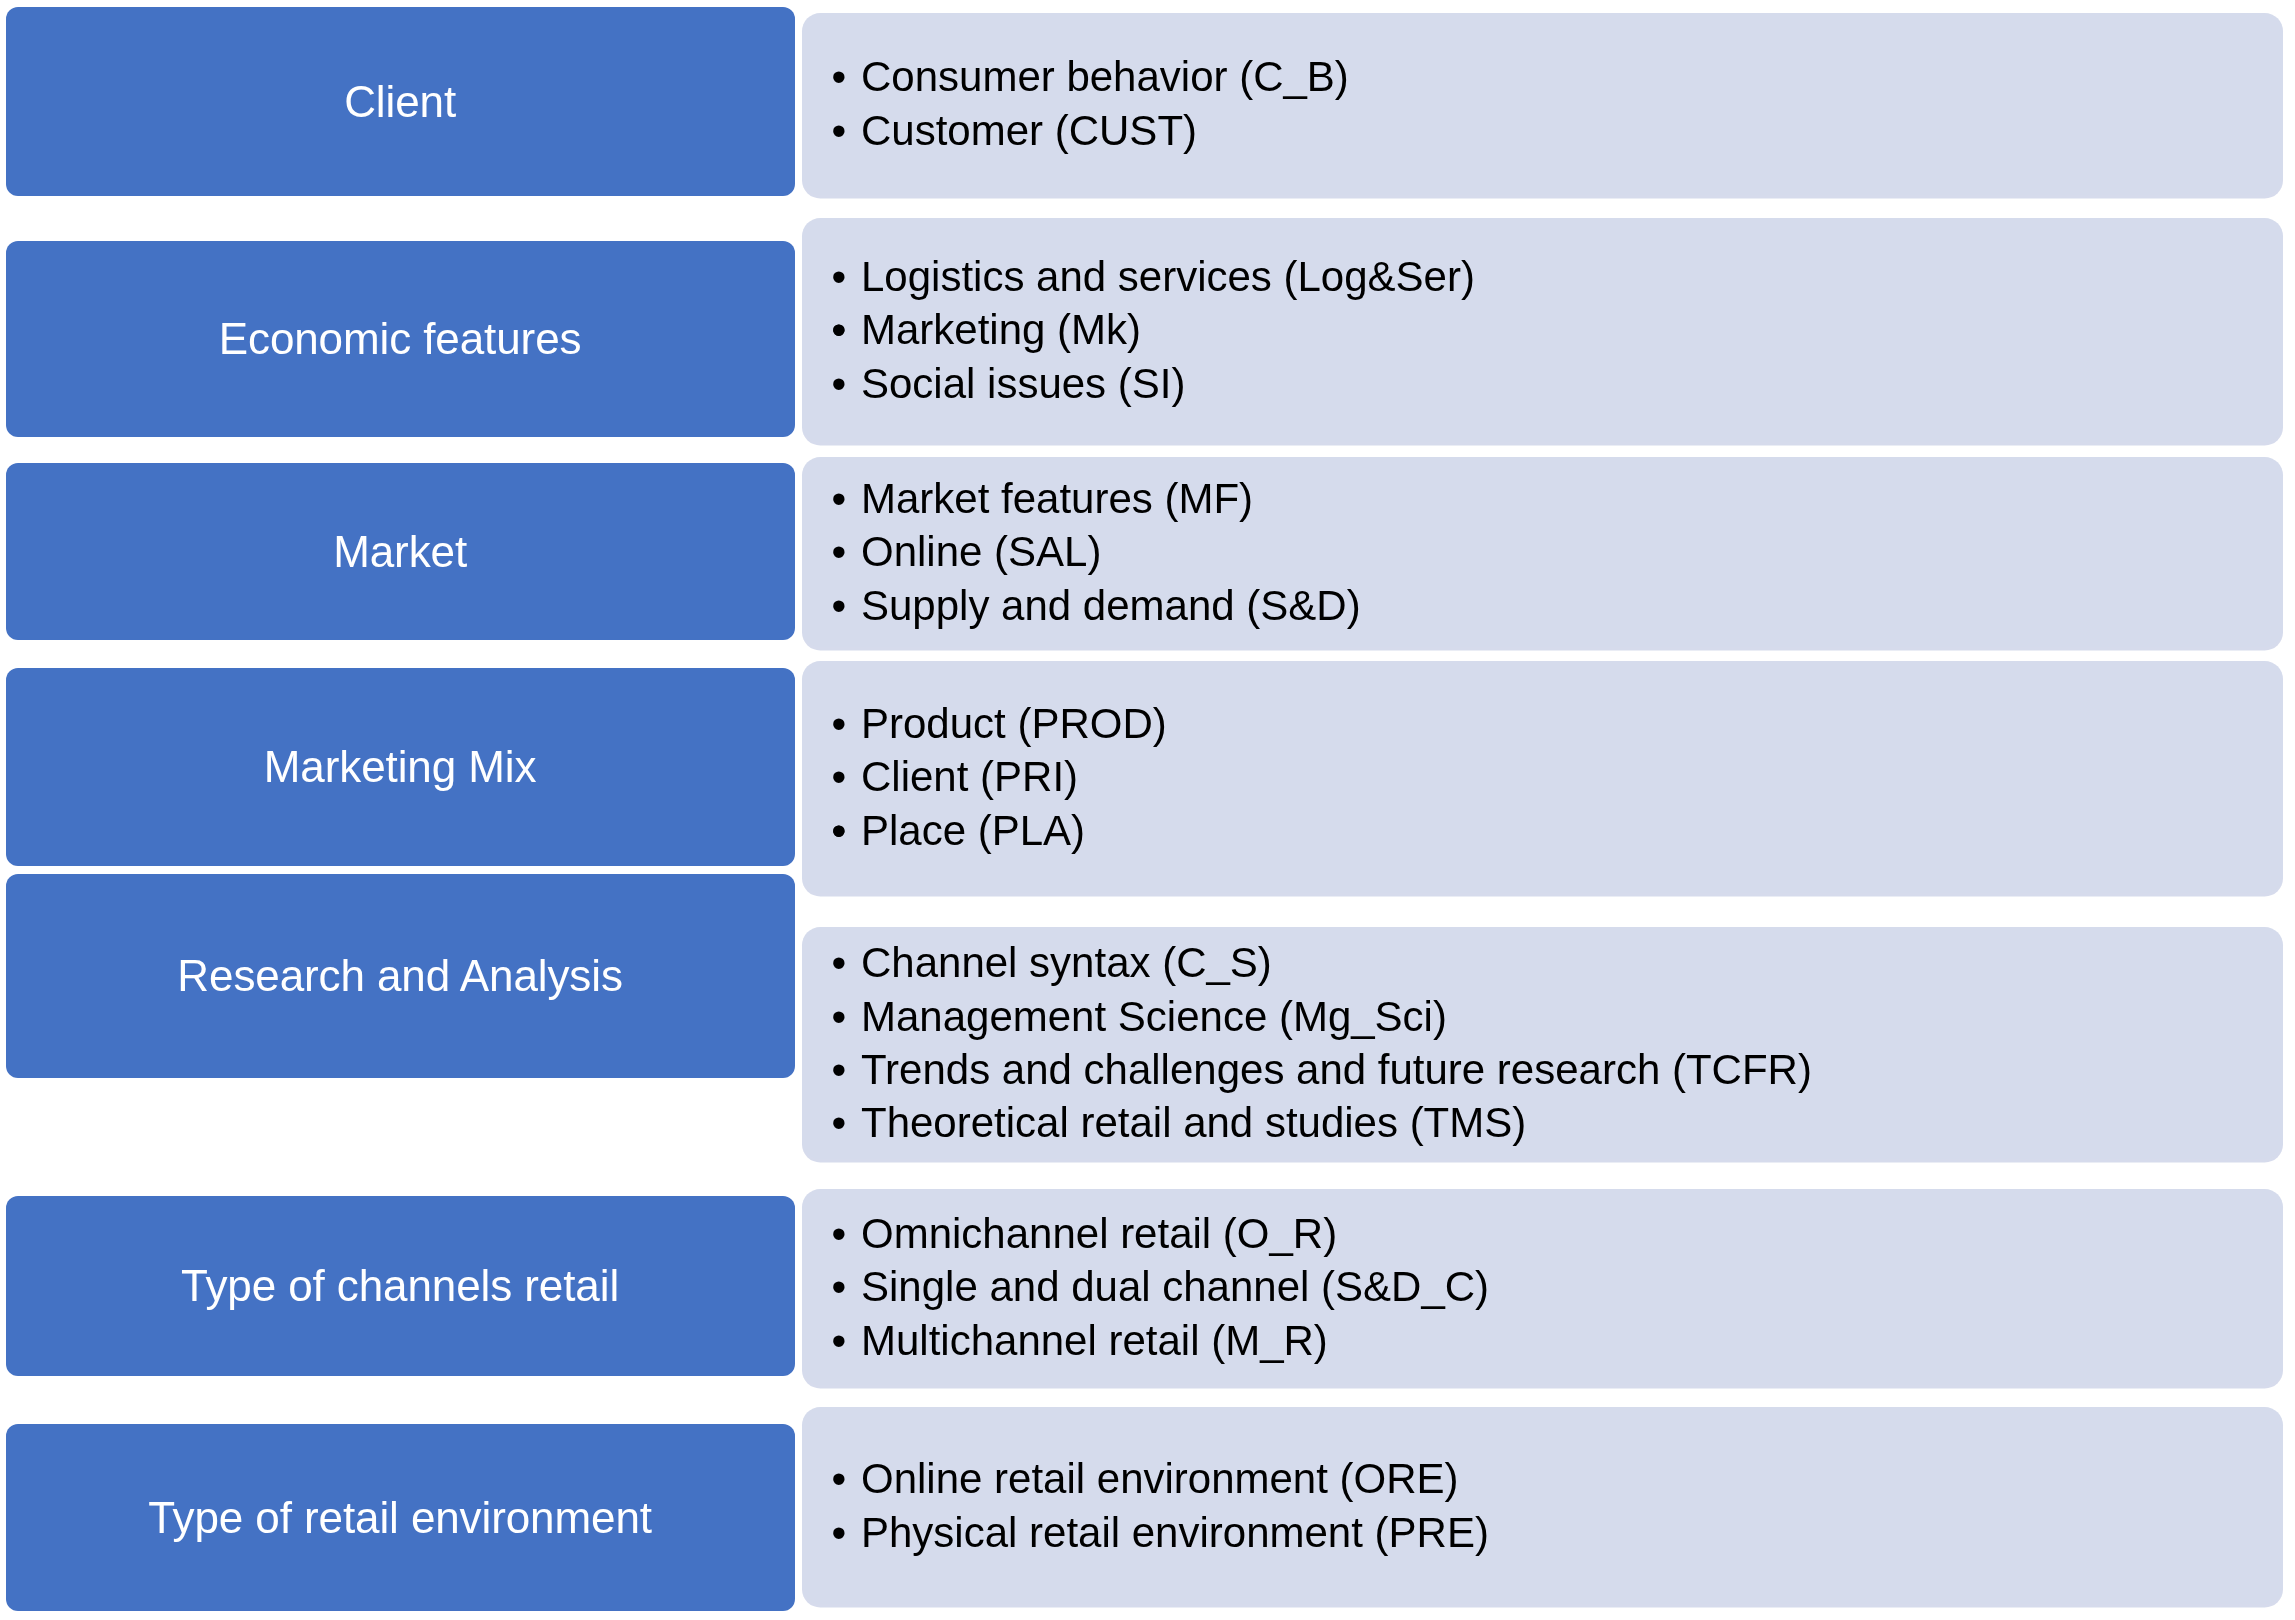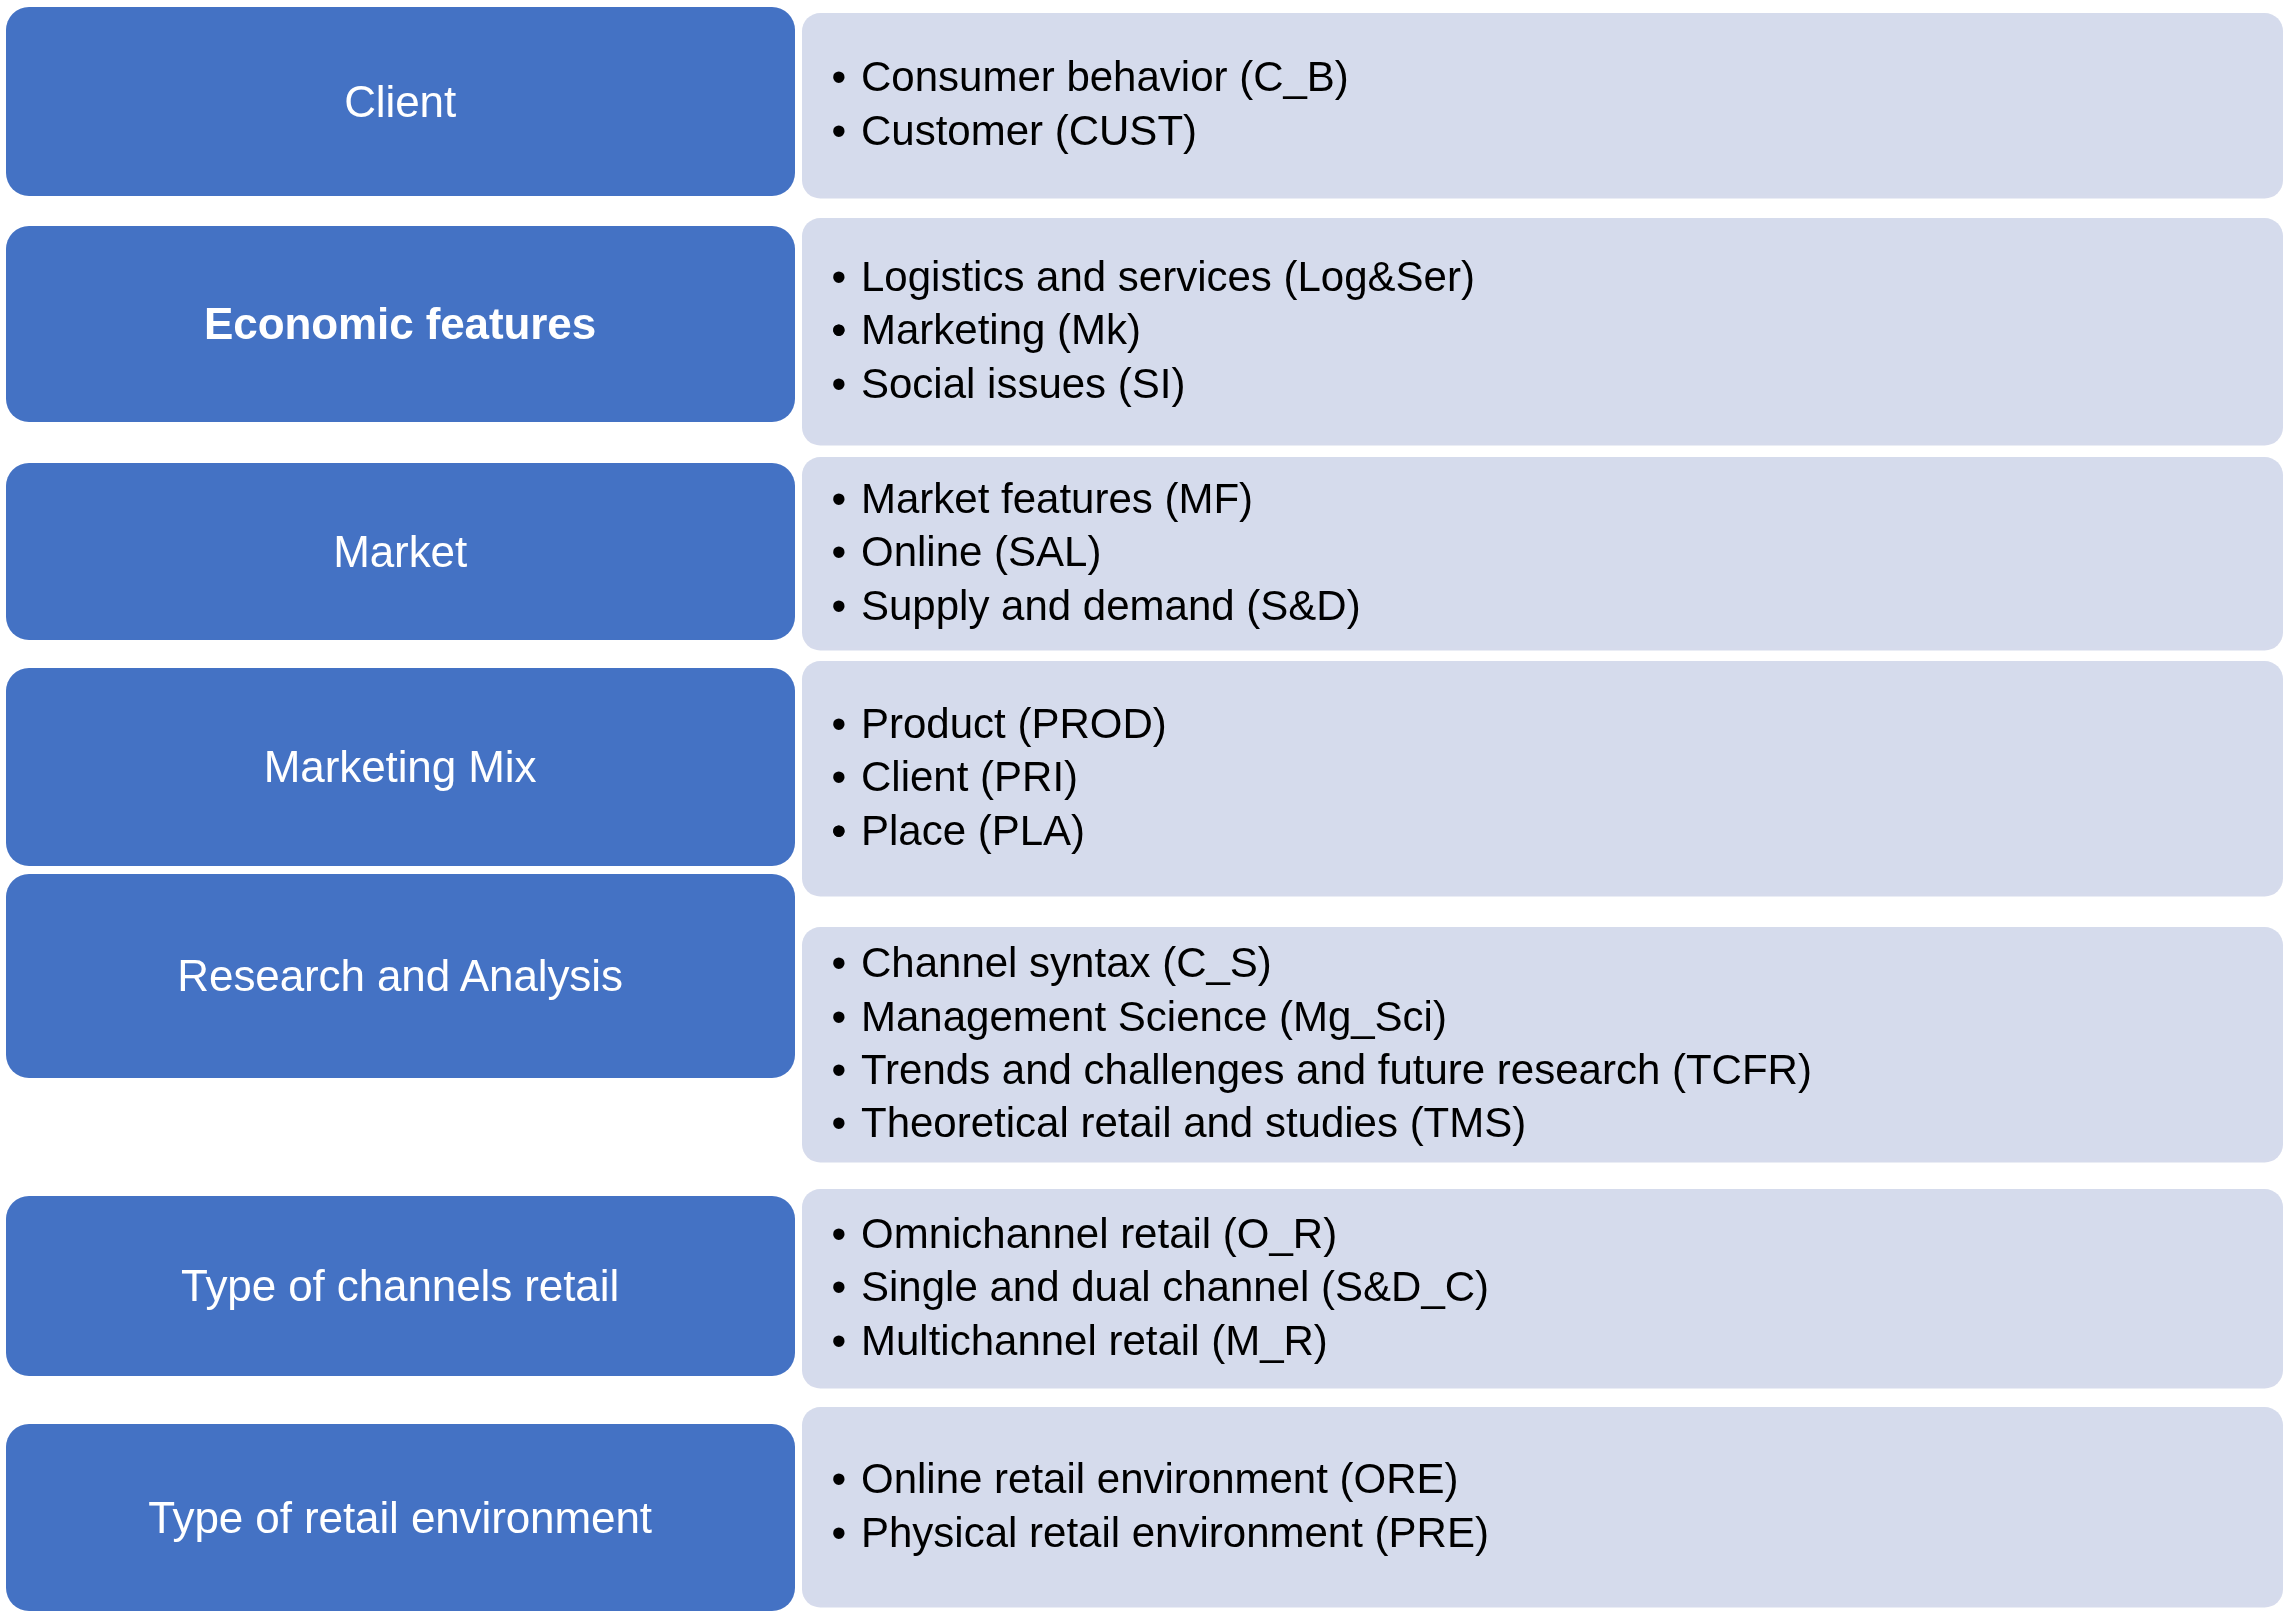--- a/index.html
+++ b/index.html
@@ -27,21 +27,21 @@
     width: 2295px;
     display: block;
   }
 
   
   .label-box {
     position: absolute;
     left: 5.6px;
     width: 789px;
     background: #4472C4;
-    border-radius: 23px;
+    border-radius: 12px;
     display: flex;
     align-items: center;
     justify-content: center;
     box-sizing: border-box;
     padding: 0 18.3px;
   }
   .label-text {
     color: #FFFFFF;
     font-size: 44px;
     line-height: 1.12;
@@ -84,21 +84,21 @@
     top: 0;
     font-size: 42px;
     line-height: 1.27;
   }
 
   
   
   #row-0 .label-box   { top: 7px;   height: 189px; }
   #row-0 .content-box { top: 12.7px;   height: 182px; }
   
-  #row-1 .label-box   { top: 226px;  height: 196px; font-weight: bold; }
+  #row-1 .label-box   { top: 241px;  height: 196px; }
   #row-1 .content-box { top: 218px;  height: 224px; }
   
   #row-2 .label-box   { top: 463px;  height: 177px; }
   #row-2 .content-box { top: 457px;  height: 190px; }
   
   #row-3 .label-box   { top: 668px;  height: 198px; }
   #row-3 .content-box { top: 661px;  height: 232px; }
   
   #row-4 .label-box   { top: 874px; height: 204px; justify-content: center; }
   #row-4 .content-box { top: 927px; height: 232px; }

